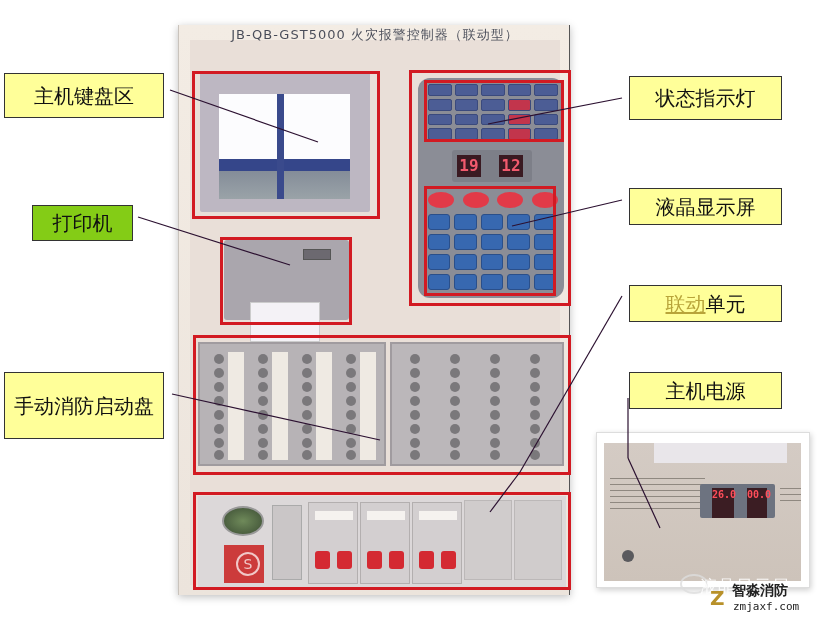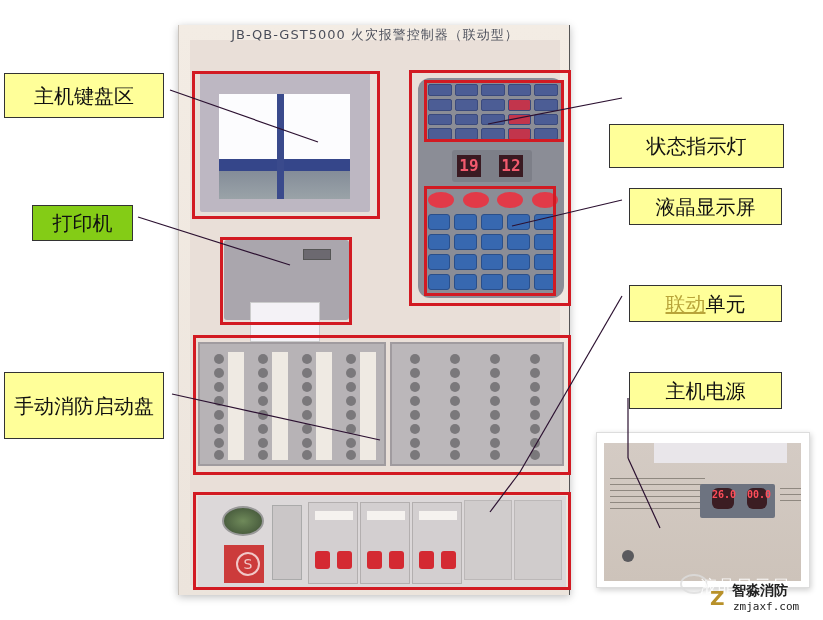--- a/index.html
+++ b/index.html
@@ -62,22 +62,22 @@
   .callout.green { background: #84cc16; }
   .callout .linkword { color: #b8a43a; text-decoration: underline; text-decoration-color: #b8a43a; }
   svg.lines { position: absolute; left: 0; top: 0; width: 823px; height: 620px; pointer-events: none; }
   
   .power { left: 596px; top: 432px; width: 214px; height: 156px; background: #ffffff; border: 1px solid #ddd;
            box-shadow: 1px 2px 6px rgba(0,0,0,0.2); }
   .power-photo { left: 604px; top: 443px; width: 197px; height: 138px; background: linear-gradient(180deg,#d4cbc4,#cdc3ba); }
   .power-top { left: 654px; top: 443px; width: 133px; height: 20px; background: #e9e6ea; }
   .vent { position: absolute; height: 1px; background: #8f8880; }
   .power-panel { left: 700px; top: 484px; width: 75px; height: 34px; background: #6d7380; border-radius: 2px; }
-  .pseg { top: 488px; height: 21px; background: #3b1d23; color: #ff4d5a; font-family: "DejaVu Sans Mono", monospace;
-          font-size: 10px; font-weight: bold; text-align: center; line-height: 13px; border-radius: 6px; }
+  .pseg { top: 488px; height: 30px; background: #3b1d23; color: #ff4d5a; font-family: "DejaVu Sans Mono", monospace;
+          font-size: 10px; font-weight: bold; text-align: center; line-height: 13px; }
   .socket { left: 622px; top: 550px; width: 12px; height: 12px; border-radius: 50%; background: #5a5a5e; }
   .watermark { left: 700px; top: 575px; font-size: 17px; color: #fff; opacity: 0.85; letter-spacing: 1px; }
   .wm-brand { left: 732px; top: 582px; font-size: 14px; color: #222; font-weight: bold; }
   .wm-url { left: 733px; top: 600px; font-size: 11px; color: #222; font-family: "DejaVu Sans Mono", monospace; }
   .wm-logo { left: 710px; top: 586px; width: 20px; height: 22px; color: #b8912a; font-size: 20px; font-weight: bold; }
   .wechat { left: 680px; top: 574px; width: 28px; height: 20px; border-radius: 50%; border: 2px solid #ddd; opacity: 0.8; }
 </style>
 </head>
 <body>
 
@@ -304,19 +304,19 @@
   <line x1="622" y1="200" x2="512" y2="226" stroke="#2b1030" stroke-width="1.2"></line>
   <line x1="622" y1="296" x2="520" y2="472" stroke="#2b1030" stroke-width="1.2"></line>
   <line x1="520" y1="472" x2="490" y2="512" stroke="#2b1030" stroke-width="1.2"></line>
   <line x1="628" y1="398" x2="628" y2="458" stroke="#2b1030" stroke-width="1.2"></line>
   <line x1="628" y1="458" x2="660" y2="528" stroke="#2b1030" stroke-width="1.2"></line>
 </svg>
 
 <div class="abs callout" style="left:4px;top:73px;width:160px;height:45px;">主机键盘区</div>
 <div class="abs callout green" style="left:32px;top:205px;width:101px;height:36px;">打印机</div>
 <div class="abs callout" style="left:4px;top:372px;width:160px;height:67px;padding:0 6px;">手动消防启动盘</div>
-<div class="abs callout" style="left:609px;top:76px;width:175px;height:44px;margin-top:48px;">状态指示灯</div>
+<div class="abs callout" style="left:629px;top:76px;width:153px;height:44px;">状态指示灯</div>
 <div class="abs callout" style="left:629px;top:188px;width:153px;height:37px;">液晶显示屏</div>
 <div class="abs callout" style="left:629px;top:285px;width:153px;height:37px;">
   <span class="linkword">联动</span>
     <span>单元</span>
 </div>
 <div class="abs callout" style="left:629px;top:372px;width:153px;height:37px;">主机电源</div>
 
 </body></html>

